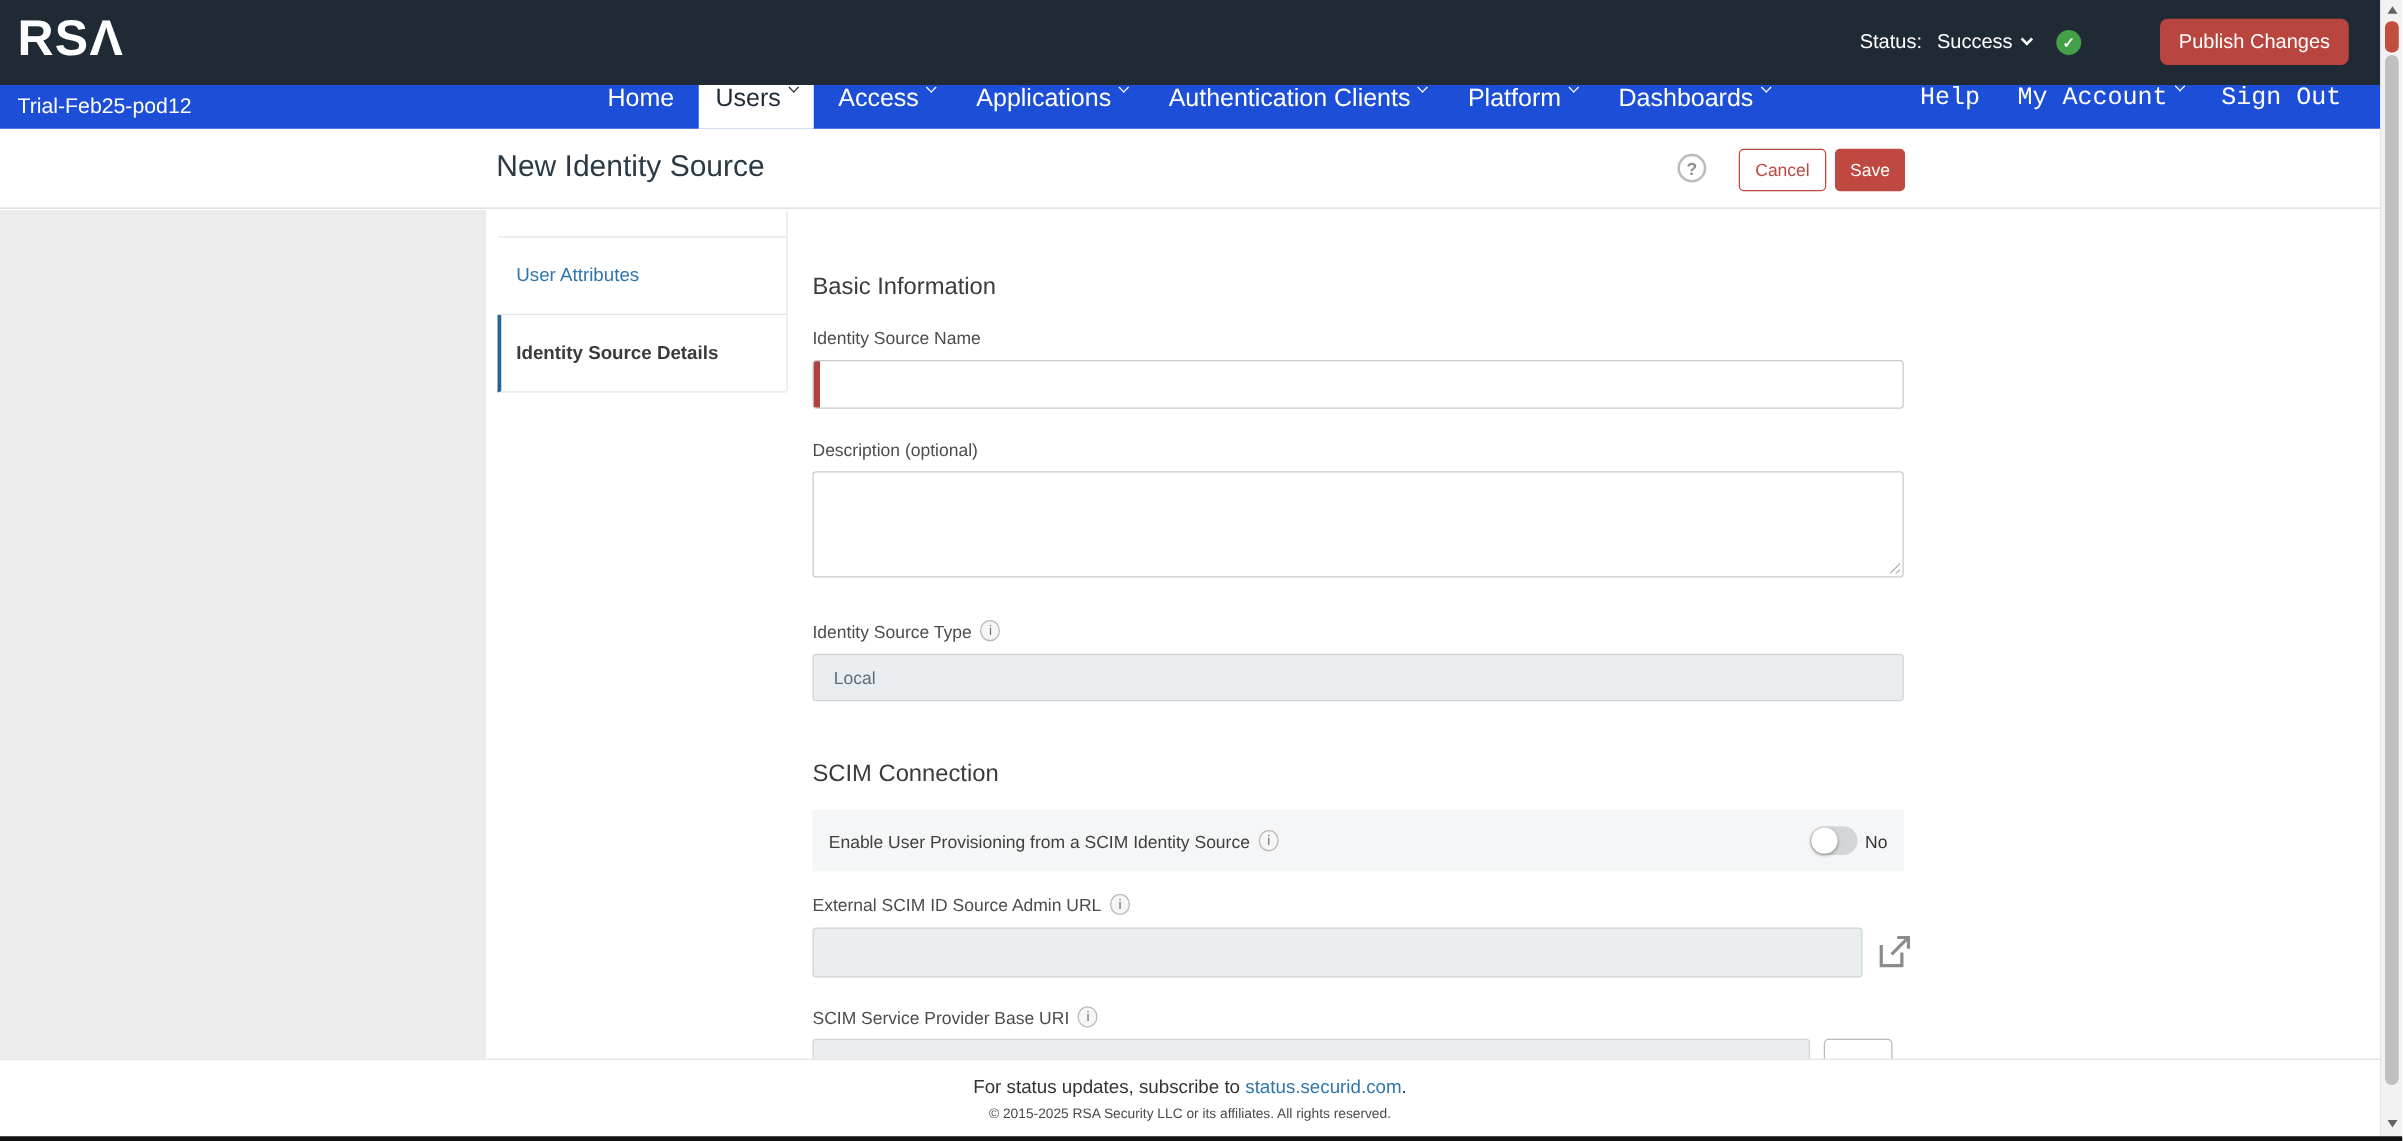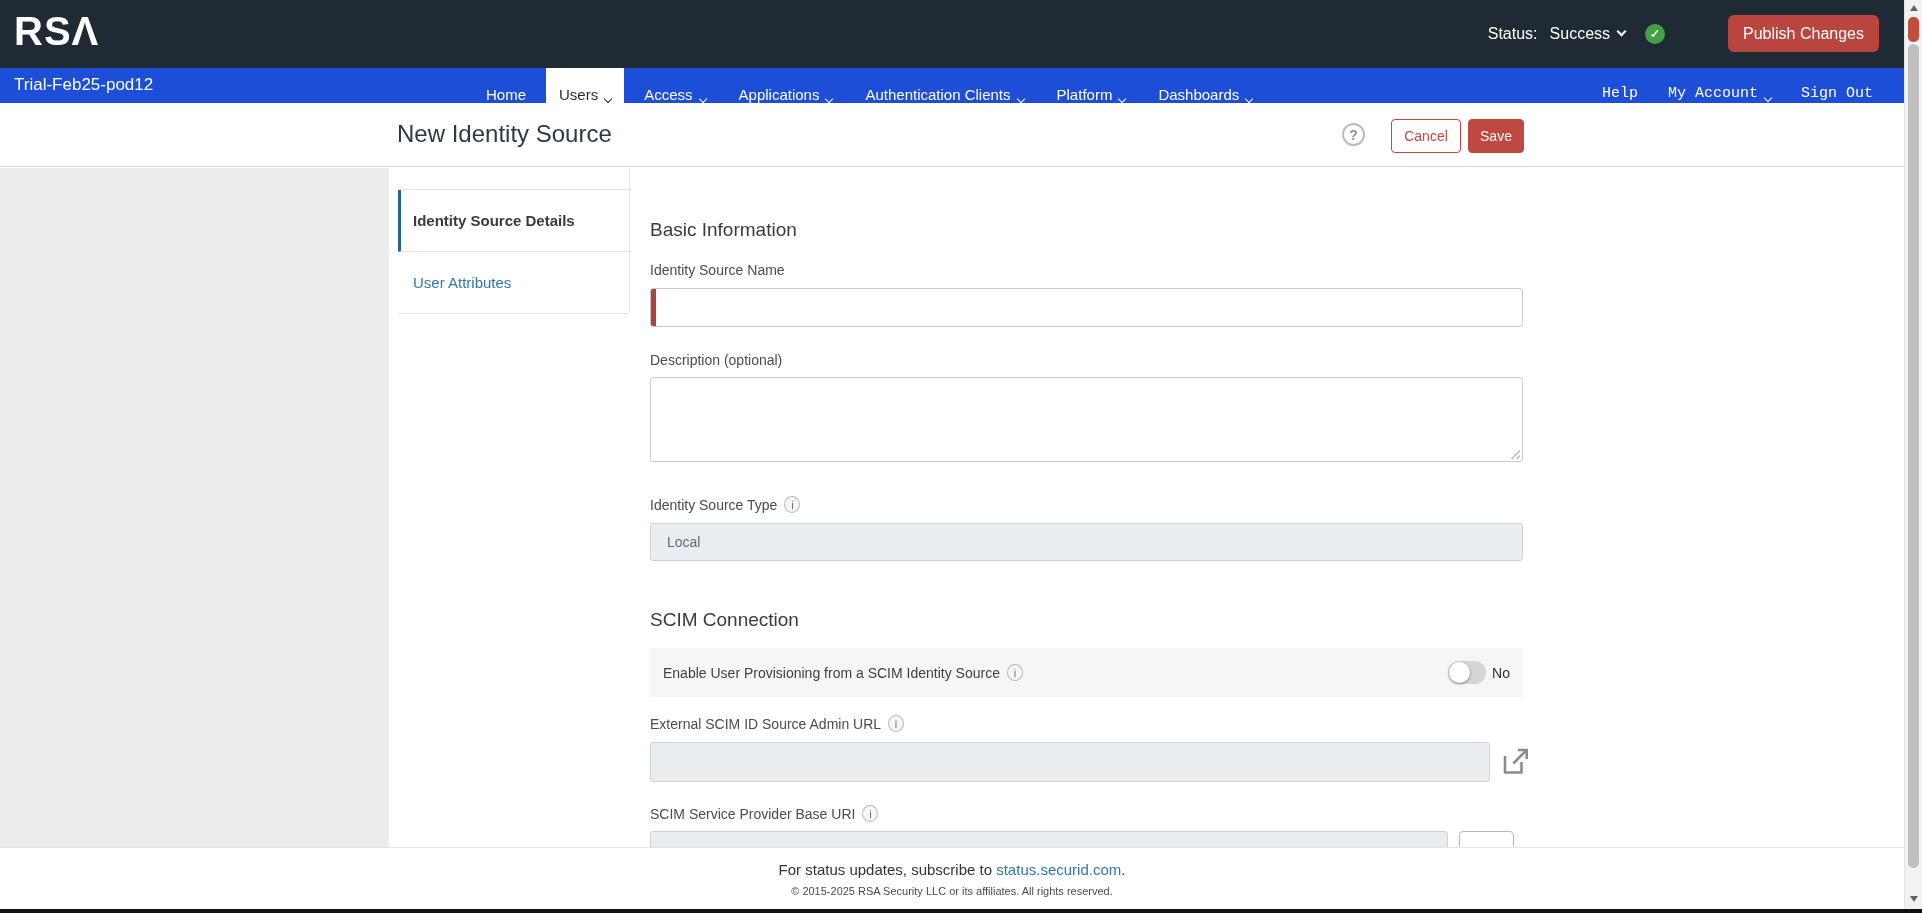--- a/index.html
+++ b/index.html
@@ -23,22 +23,22 @@
     justify-content:center; margin:0 19px 0 20px; }
   .publish-btn { background:#b8453e; color:#fff; border:none; border-radius:6px;
     height:37px; padding:0 15px; font-size:16px; font-family:inherit; cursor:pointer;margin-left:44px; }
 
   
   .topbar2 { position:absolute; left:0; top:68px; width:1904px; height:35px;
     background:#1d4ed8; z-index:3; }
   .tenant { position:absolute; left:14px; top:7px; color:#fff; font-size:17px; }
   .mainnav { position:absolute; left:473px; top:0; height:35px; display:flex;
     align-items:center; }
-  .nav-item { color:#fff; font-size:15px; height:35px; display:flex;
-    align-items:flex-end; padding:0 13px; margin-right:7px; cursor:pointer;
+  .nav-item { color:#fff; font-size:20px; height:35px; display:flex;
+    align-items:flex-start; padding:0 13px; margin-right:7px; cursor:pointer;
     white-space:nowrap; }
   .nav-item.selected { background:#fff; color:#1f2a35; }
   .nav-item .chev { width:6px; height:6px; border-width:1.6px; margin-left:7px; top:-1px; }
   .utilnav { position:absolute; right:16px; top:0; height:32px; display:flex;
     align-items:center;font-family:Liberation Mono, monospace; }
   .utilnav .nav-item { margin-right:0; padding:0 15px; }
 
   
   .page-header { position:absolute; left:0; top:103px; width:1904px; height:64px;
     background:#fff; border-bottom:1px solid #d8d8d8; z-index:2; }
@@ -192,25 +192,25 @@
   <div class="page-title">New Identity Source</div>
 </div>
 <div class="help-circle">?</div>
 <button class="cancel-btn">Cancel</button>
 <button class="save-btn">Save</button>
 
 <div class="left-gray"></div>
 <div class="side-vline"></div>
 
 <div class="sidebar-tabs">
+  <div class="side-tab inactive">
+    <span>User Attributes</span>
+  </div>
   <div class="side-tab active">
     <span>Identity Source Details</span>
-  </div>
-  <div class="side-tab inactive">
-    <span>User Attributes</span>
   </div>
 </div>
 
 <div class="sec-heading" style="left:650px; top:219px; position:absolute;">Basic Information</div>
 
 <div class="f-label" style="left:650px; top:262px;">Identity Source Name</div>
 <div class="req-wrap" style="left:650px; top:288px;">
   <input type="text" value="" style="">
   <div class="req-bar"></div>
 </div>

